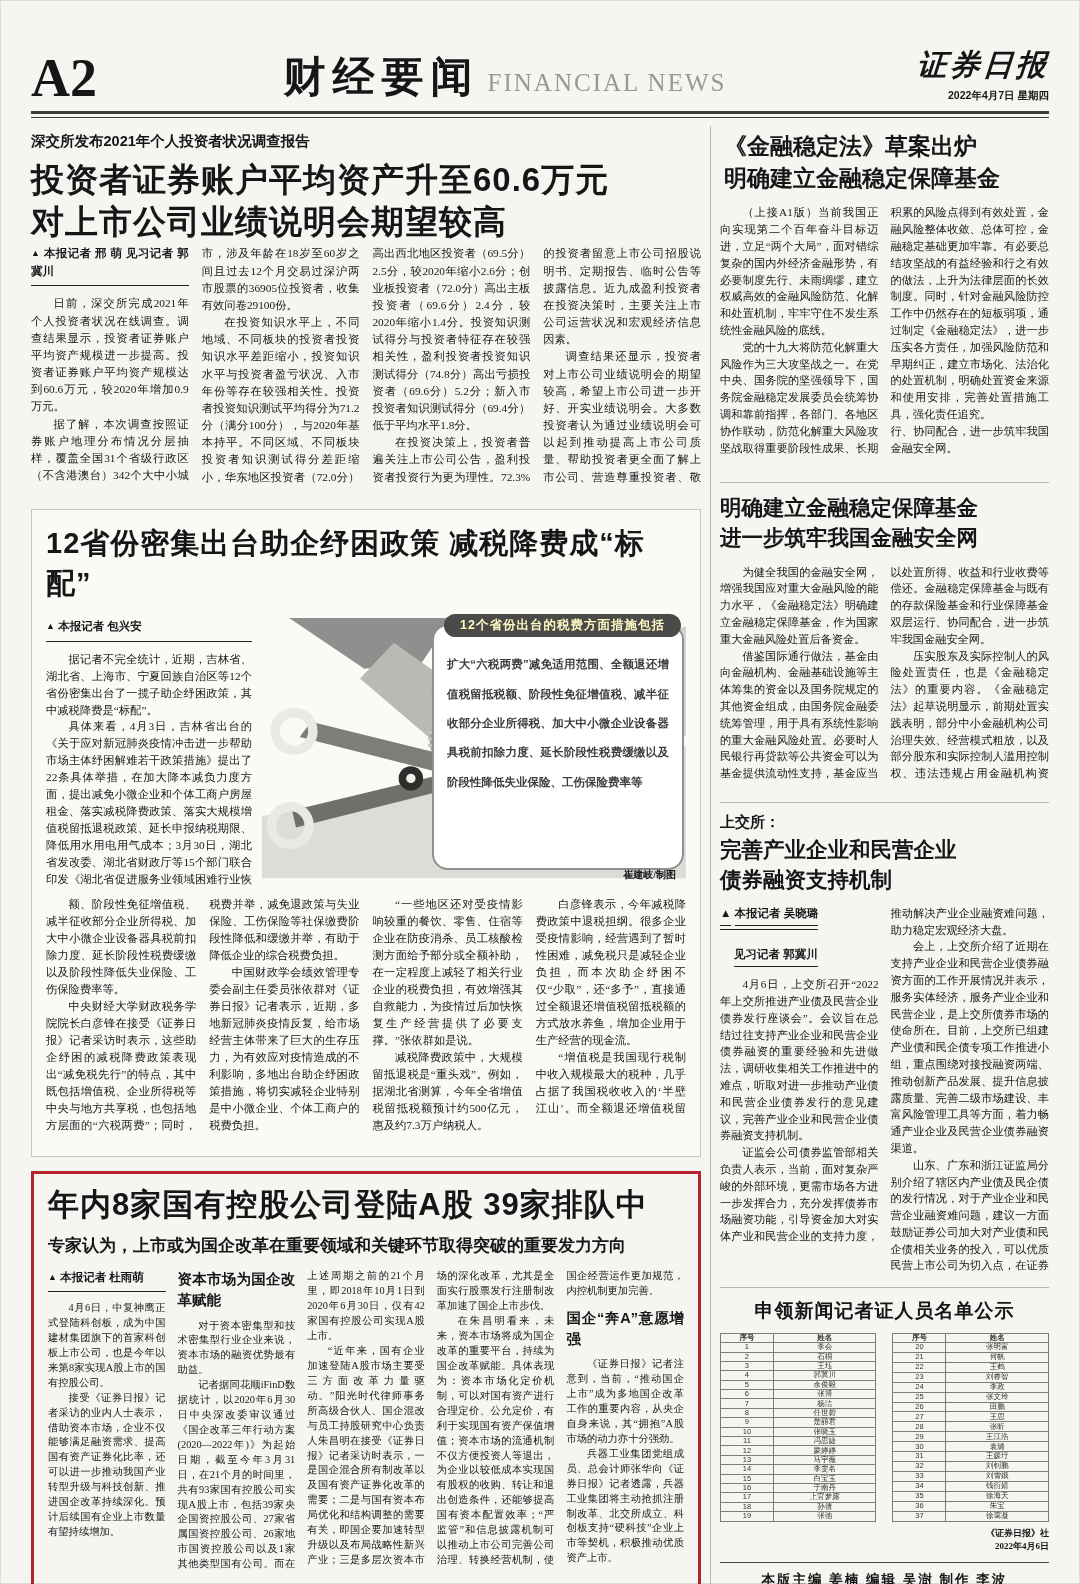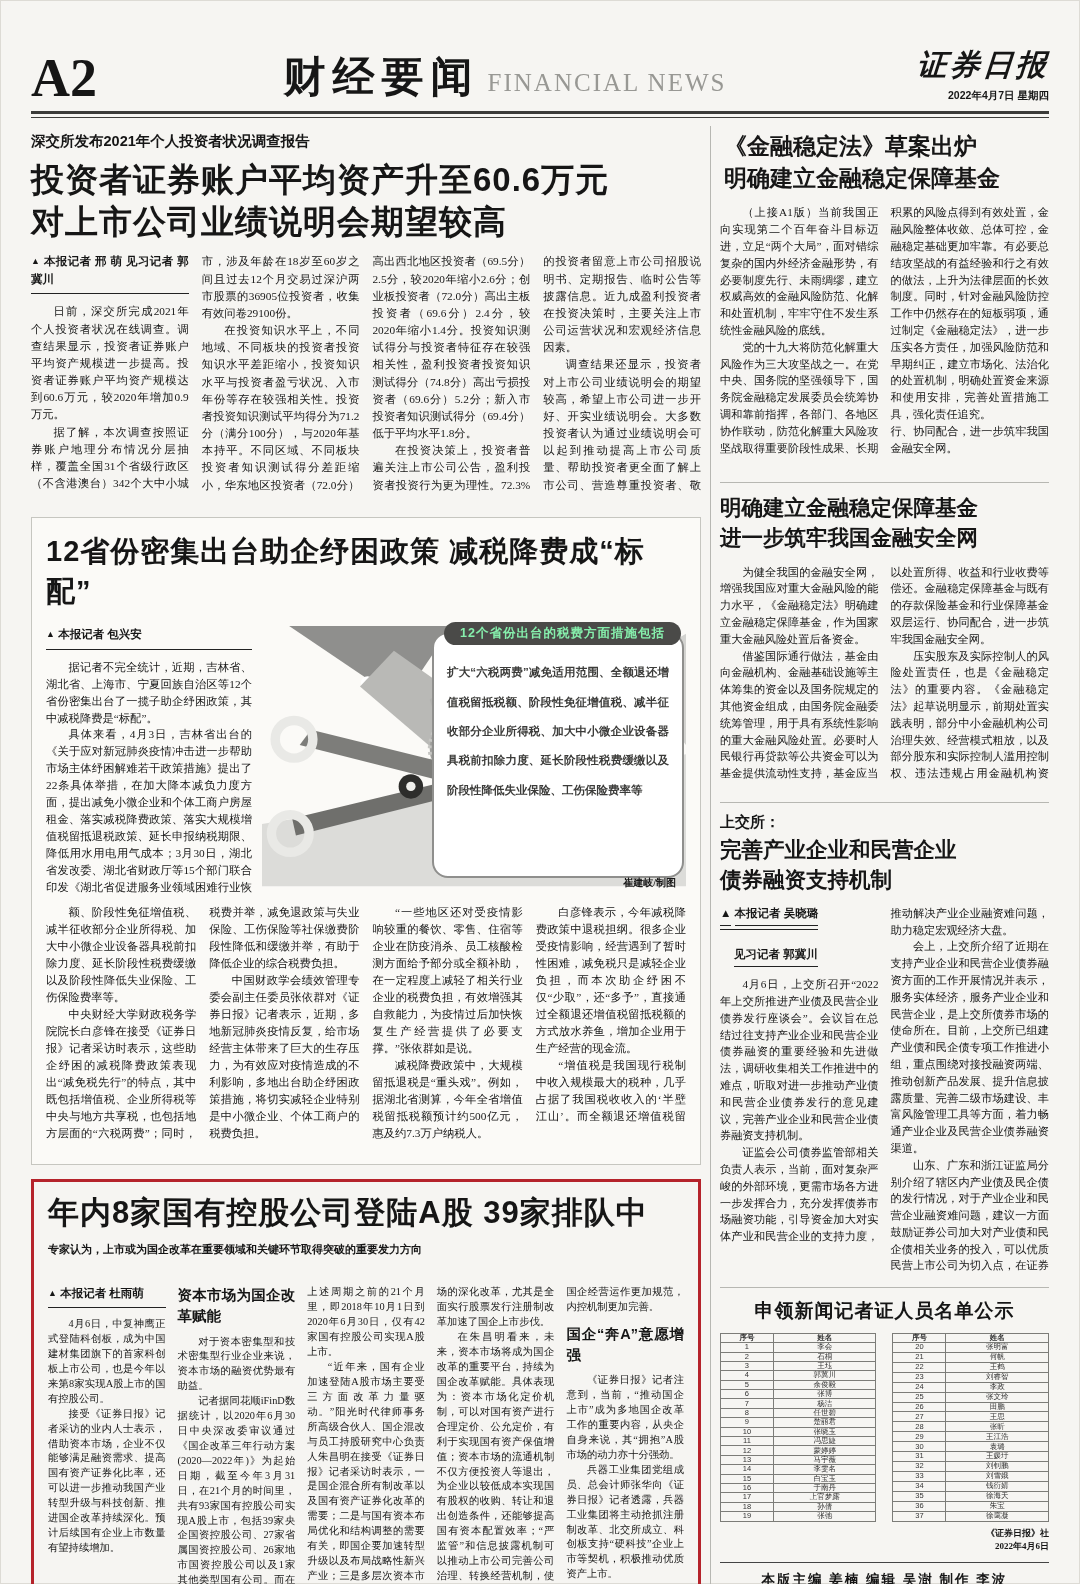--- a/index.html
+++ b/index.html
@@ -23,40 +23,40 @@
   p{margin:0;text-indent:2em;}
   .body-txt{text-align:justify;overflow:hidden;}
   .byline{font-family:"Liberation Sans",sans-serif;font-weight:bold;font-size:11.5px;text-indent:0;
           border-bottom:1.4px solid #222;padding-bottom:5px;margin-bottom:9px;}
   .byline .tri{font-size:9px;vertical-align:1px;}
   .hrule{border-top:1px solid #b7b7b2;margin:10px 0;}
   h1,h2,h3,h4{margin:0;font-family:"Liberation Sans","DejaVu Sans",sans-serif;}
   
   .kicker{font-family:"Liberation Sans",sans-serif;font-size:14.5px;font-weight:bold;margin:6px 0 8px;}
   .lead-hl{font-size:33px;font-weight:900;line-height:1.28;letter-spacing:1px;}
-  .lead-body{margin-top:10px;column-count:4;column-gap:13px;height:252px;font-size:11.3px;line-height:1.52;}
+  .lead-body{margin-top:2px;column-count:4;column-gap:13px;height:252px;font-size:11.3px;line-height:1.52;}
   
   .relief{margin-top:12px;border:1px solid #c6c6c0;background:#fbfaf7;padding:12px 14px 10px;}
   .relief-hl{font-size:29px;font-weight:900;letter-spacing:1px;margin:2px 0 14px;}
   .relief-top{display:flex;height:268px;}
   .relief-c1{width:206px;font-size:11.3px;line-height:1.5;}
   .illu{flex:1;position:relative;margin-left:10px;}
   .illu svg{position:absolute;inset:0;}
   .infobox{position:absolute;top:6px;right:2px;width:252px;height:246px;background:#fff;
            border:2px solid #8f8f8d;border-radius:16px;box-sizing:border-box;padding:24px 13px 8px;}
-  .infobox-title{position:absolute;top:-12px;left:10px;background:#4a4a48;color:#86efac;border-radius:12px;
+  .infobox-title{position:absolute;top:-12px;left:10px;background:#4a4a48;color:#fef9c3;border-radius:12px;
            padding:3px 16px;font:bold 12.5px "Liberation Sans",sans-serif;letter-spacing:1px;}
   .infobox-body{font-family:"Liberation Sans",sans-serif;font-weight:bold;font-size:11.5px;line-height:2.55;
            color:#3c3c3a;text-align:justify;text-indent:0;}
   .credit{position:absolute;bottom:4px;right:10px;font-size:10px;font-weight:bold;}
   .relief-bot{column-count:4;column-gap:13px;height:250px;font-size:11.3px;line-height:1.5;margin-top:10px;}
   
   .soe{margin-top:14px;border:3px solid #b5232b;padding:10px 14px 8px;}
   .soe-hl{font-size:31px;font-weight:900;letter-spacing:1px;}
-  .soe-sub{font-size:11px;font-weight:bold;margin:8px 0 28px;}
+  .soe-sub{font-size:17px;font-weight:bold;margin:8px 0 12px;}
   .soe-body{column-count:5;column-gap:12px;height:338px;font-size:10.3px;line-height:1.45;}
   .crosshead{font-size:14.5px;font-weight:900;margin:9px 0 7px;text-indent:0;}
   
   .r-hl{font-size:23px;font-weight:900;line-height:1.4;margin:4px 4px 10px;}
   .r-hl2{font-size:21.5px;font-weight:900;line-height:1.4;margin:2px 0 10px;}
   .two-col{column-count:2;column-gap:12px;font-size:11.2px;line-height:1.5;}
   .stab-body{height:268px;}
   .fund-body{height:228px;}
   .sse-kicker{font-size:15px;font-weight:900;margin:0 0 3px;}
   .sse-body{height:372px;}

